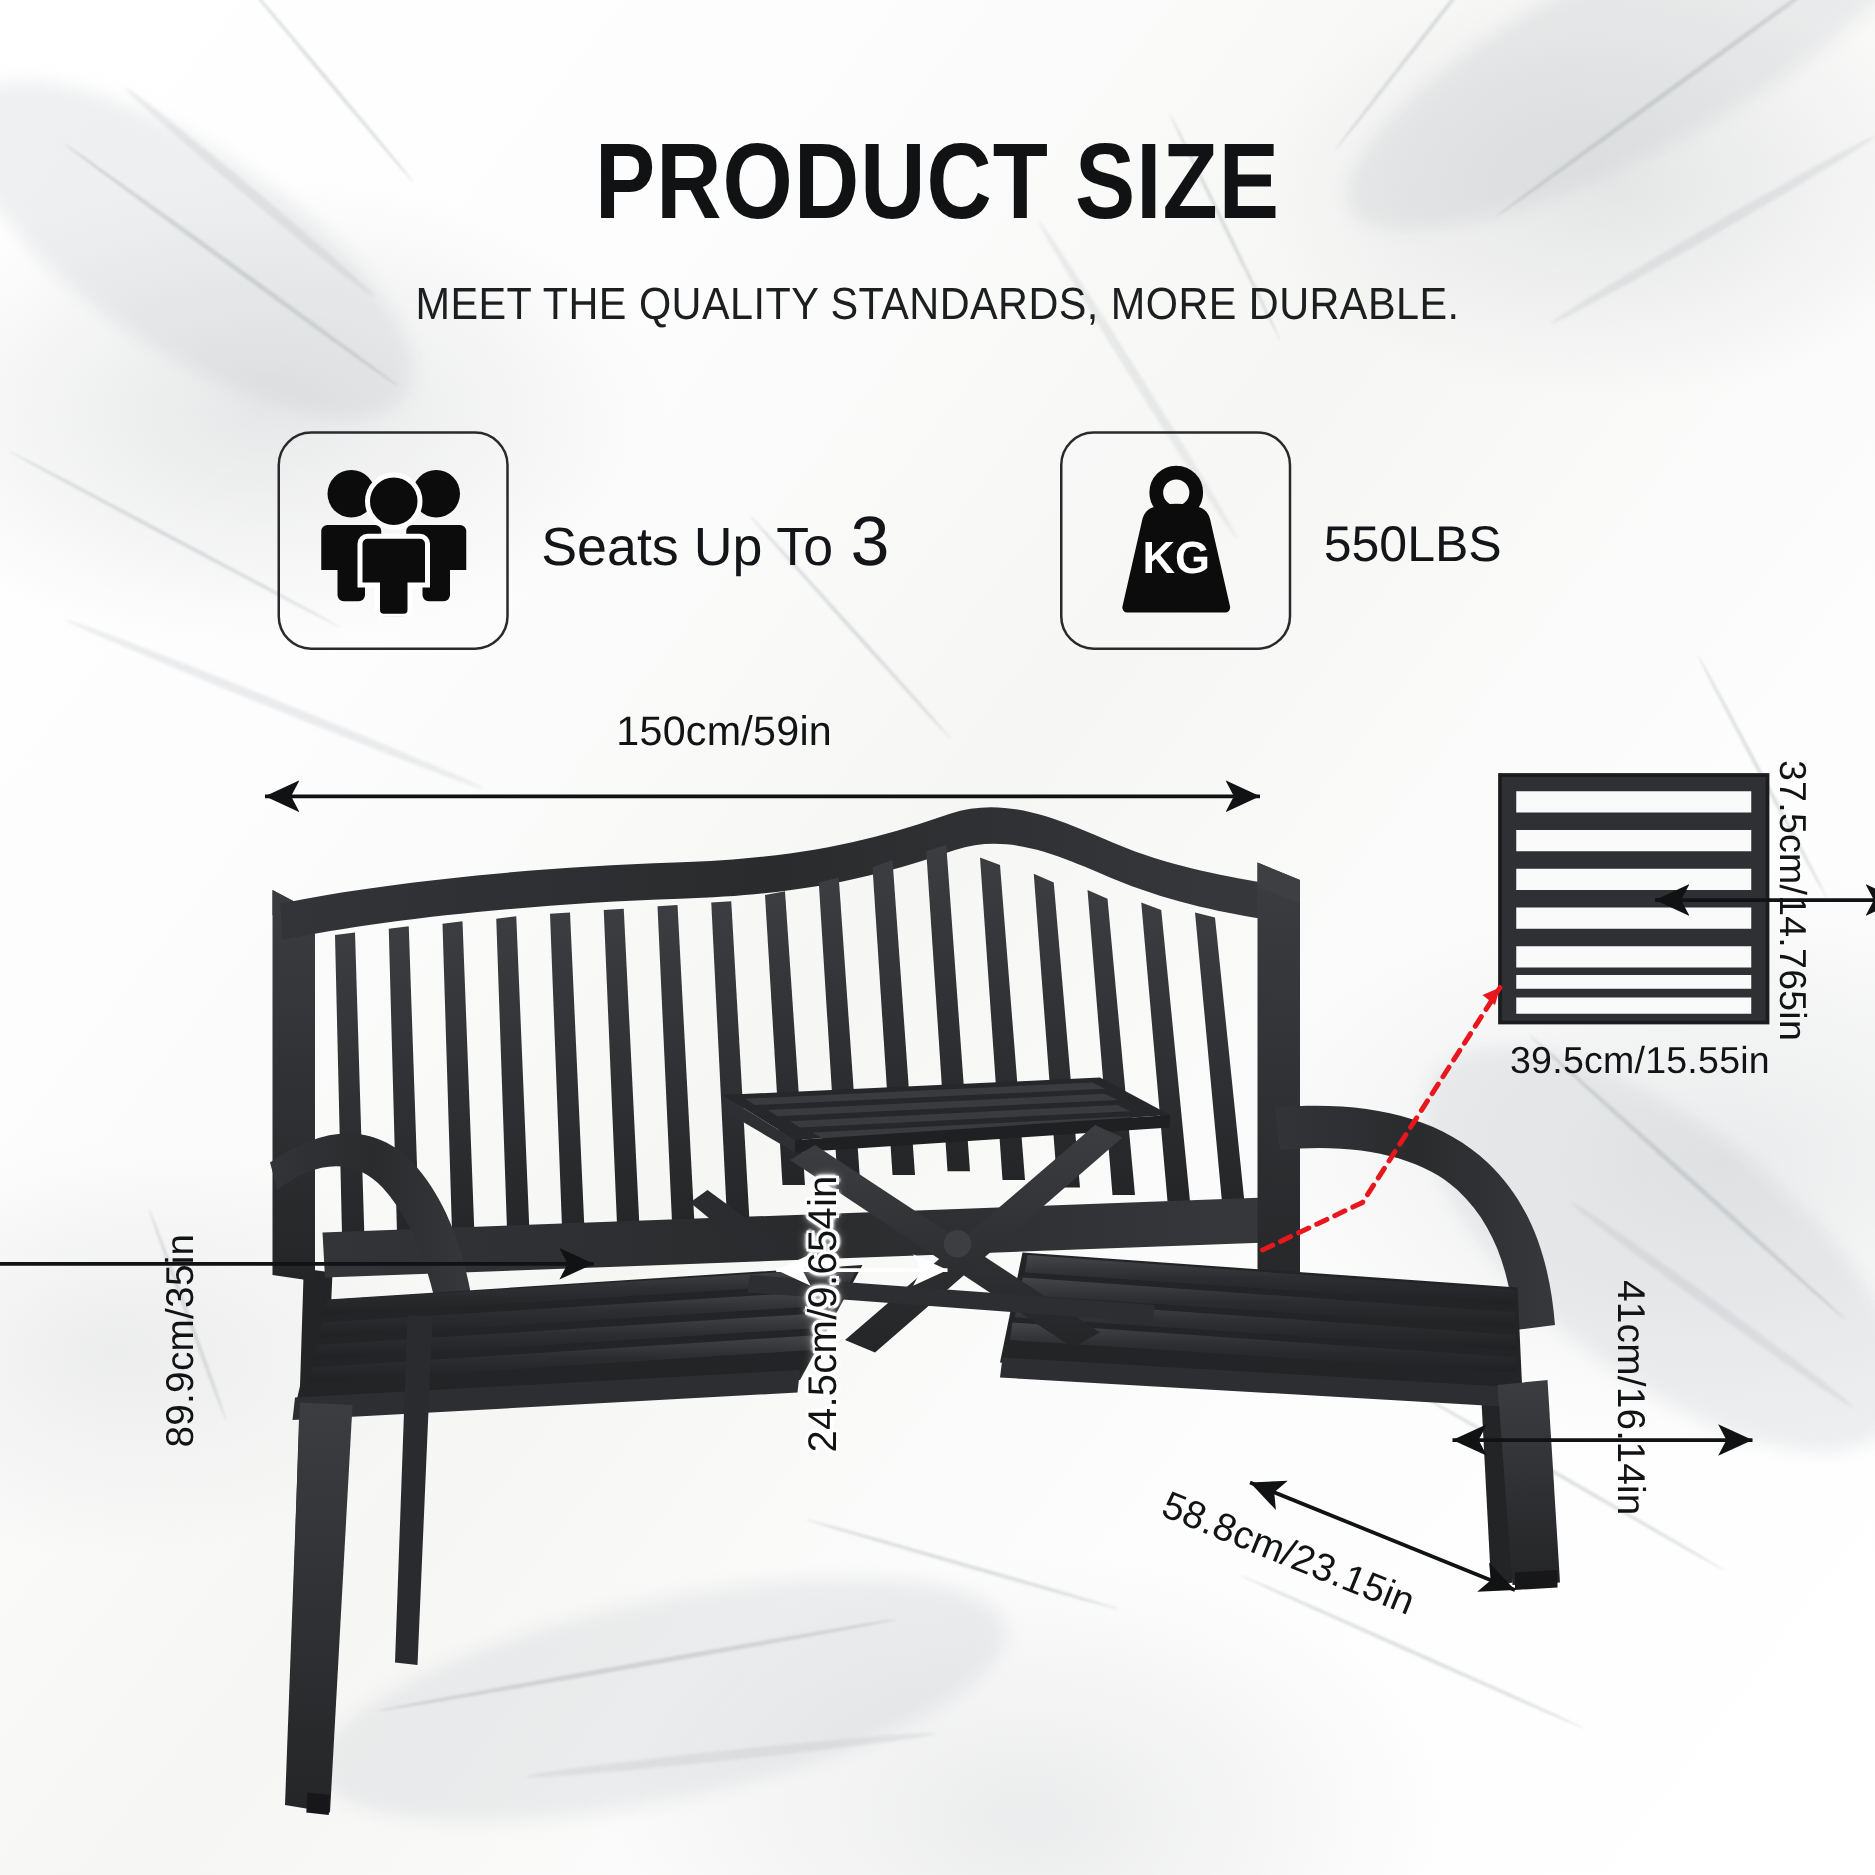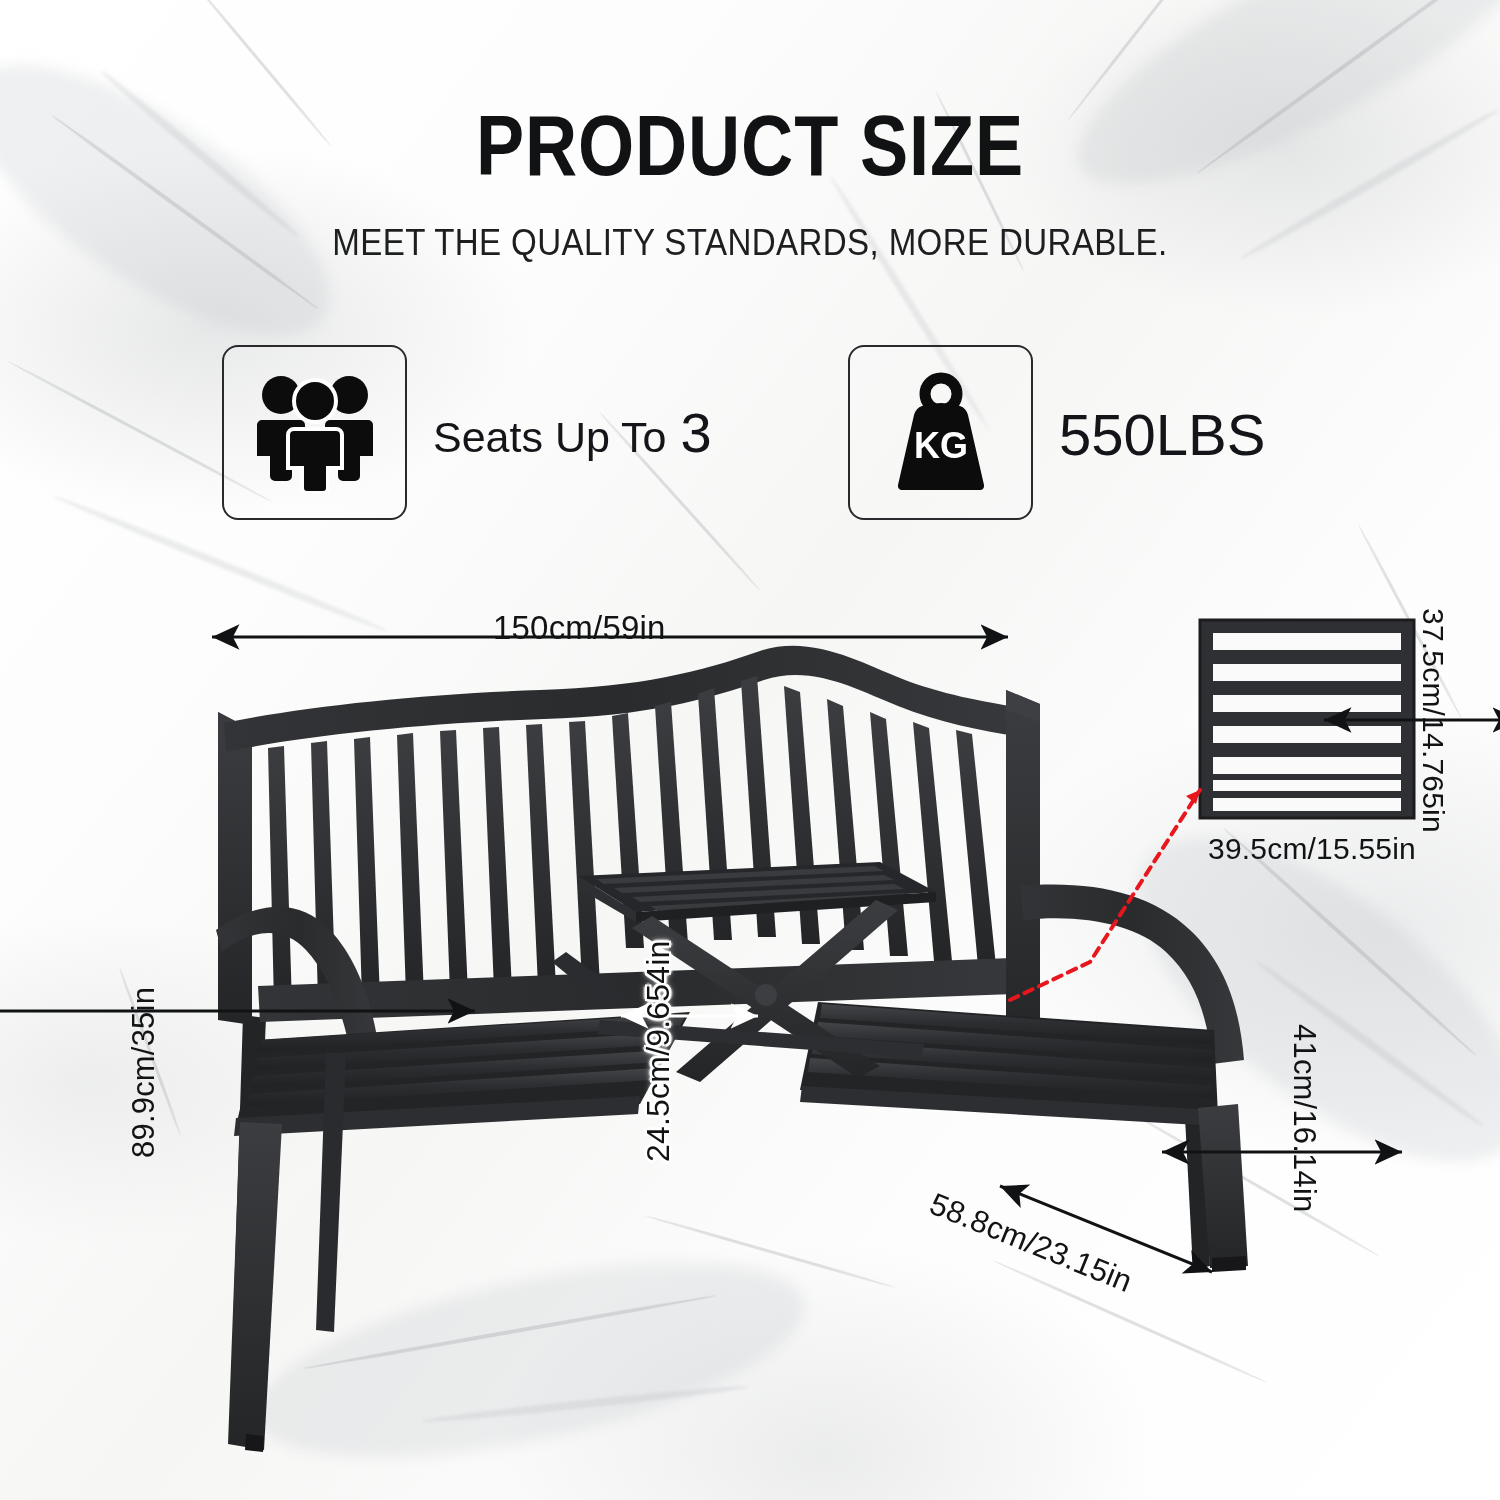--- a/index.html
+++ b/index.html
@@ -38,21 +38,21 @@
   }
   .subtitle{
     position:absolute;left:0;right:0;top:222px;text-align:center;
     font-size:36px;font-weight:400;color:#1d1e20;letter-spacing:.4px;
     transform:scaleX(.92);transform-origin:50% 50%;white-space:nowrap;
   }
 
   
   .badge{position:absolute;display:flex;align-items:center;}
   .badge-box{
-    width:185px;height:175px;border:2px solid #2a2a2c;border-radius:16px;
+    width:185px;height:175px;border:2px solid #2a2a2c;border-radius:27px;
     display:flex;align-items:center;justify-content:center;box-sizing:border-box;
     background:rgba(255,255,255,.12);
   }
   .badge-text{margin-left:26px;display:flex;flex-direction:column;justify-content:center;}
   .bt-line{font-size:43px;color:#141518;white-space:nowrap;line-height:1.08;}
   .bt-big{font-size:50px;color:#141518;white-space:nowrap;line-height:1.05;}
   .bt-num{font-size:56px;color:#141518;}
   .inline-row{display:flex;align-items:baseline;gap:14px;text-align:center;}
 
   
@@ -135,21 +135,21 @@
 
   <div class="badge" style="left:848px;top:345px;">
     <div class="badge-box">
       <svg width="126" height="126" viewBox="0 0 126 126">
         <circle cx="63" cy="24" r="16" fill="none" stroke="#0c0c0d" stroke-width="11"></circle>
         <path d="M44 36 q19 -6 38 0 q6 2 8 9 l16 70 a4 4 0 0 1 -4 5 h-78 a4 4 0 0 1 -4 -5 l16 -70 q2 -7 8 -9 z" fill="#0c0c0d"></path>
         <text x="63" y="88" text-anchor="middle" fill="#ffffff" font-family="'Liberation Sans',sans-serif" font-size="36" font-weight="700">KG</text>
       </svg>
     </div>
     <div class="badge-text">
-      <div class="bt-big" style="font-size:58px;margin-top:6px;">550LBS</div>
+      <div class="bt-big" style="font-size:40px;margin-top:6px;">550LBS</div>
     </div>
   </div>
 
   <svg class="art" viewBox="0 0 1500 1500">
     <defs>
       <linearGradient id="gMetal" x1="0" y1="0" x2="0" y2="1">
         <stop offset="0" stop-color="#3c3d40"></stop>
         <stop offset="1" stop-color="#242527"></stop>
       </linearGradient>
       <linearGradient id="gMetalH" x1="0" y1="0" x2="1" y2="0">
@@ -308,21 +308,21 @@
 
     <line x1="690" y1="948" x2="690" y2="1085" stroke="#ffffff" stroke-width="3" marker-start="url(#arrWs)" marker-end="url(#arrW)" transform="rotate(90 690 1016)"></line>
 
     <line x1="1282" y1="1032" x2="1282" y2="1272" stroke="#111214" stroke-width="3" marker-start="url(#arrHs)" marker-end="url(#arrH)" transform="rotate(90 1282 1152)"></line>
 
     <line x1="1000" y1="1186" x2="1212" y2="1272" stroke="#111214" stroke-width="3" marker-start="url(#arrHs)" marker-end="url(#arrH)"></line>
 
     <line x1="1422" y1="622" x2="1422" y2="818" stroke="#111214" stroke-width="3" marker-start="url(#arrHs)" marker-end="url(#arrH)" transform="rotate(90 1422 720)"></line>
   </svg>
 
-  <div class="dim dim-top" style="left:493px;top:609px;">150cm/59in</div>
+  <div class="dim dim-top" style="left:493px;top:566px;">150cm/59in</div>
 
   <div class="dim rot-ccw" style="left:126px;top:1158px;">89.9cm/35in</div>
 
   <div class="dim dim-outline rot-ccw" style="left:640px;top:1162px;font-size:32px;">24.5cm/9.654in</div>
 
   <div class="dim rot-cw" style="left:1322px;top:1024px;">41cm/16.14in</div>
 
   <div class="dim rot-diag" style="left:938px;top:1186px;">58.8cm/23.15in</div>
 
   <div class="dim rot-cw" style="left:1450px;top:608px;font-size:30px;">37.5cm/14.765in</div>

